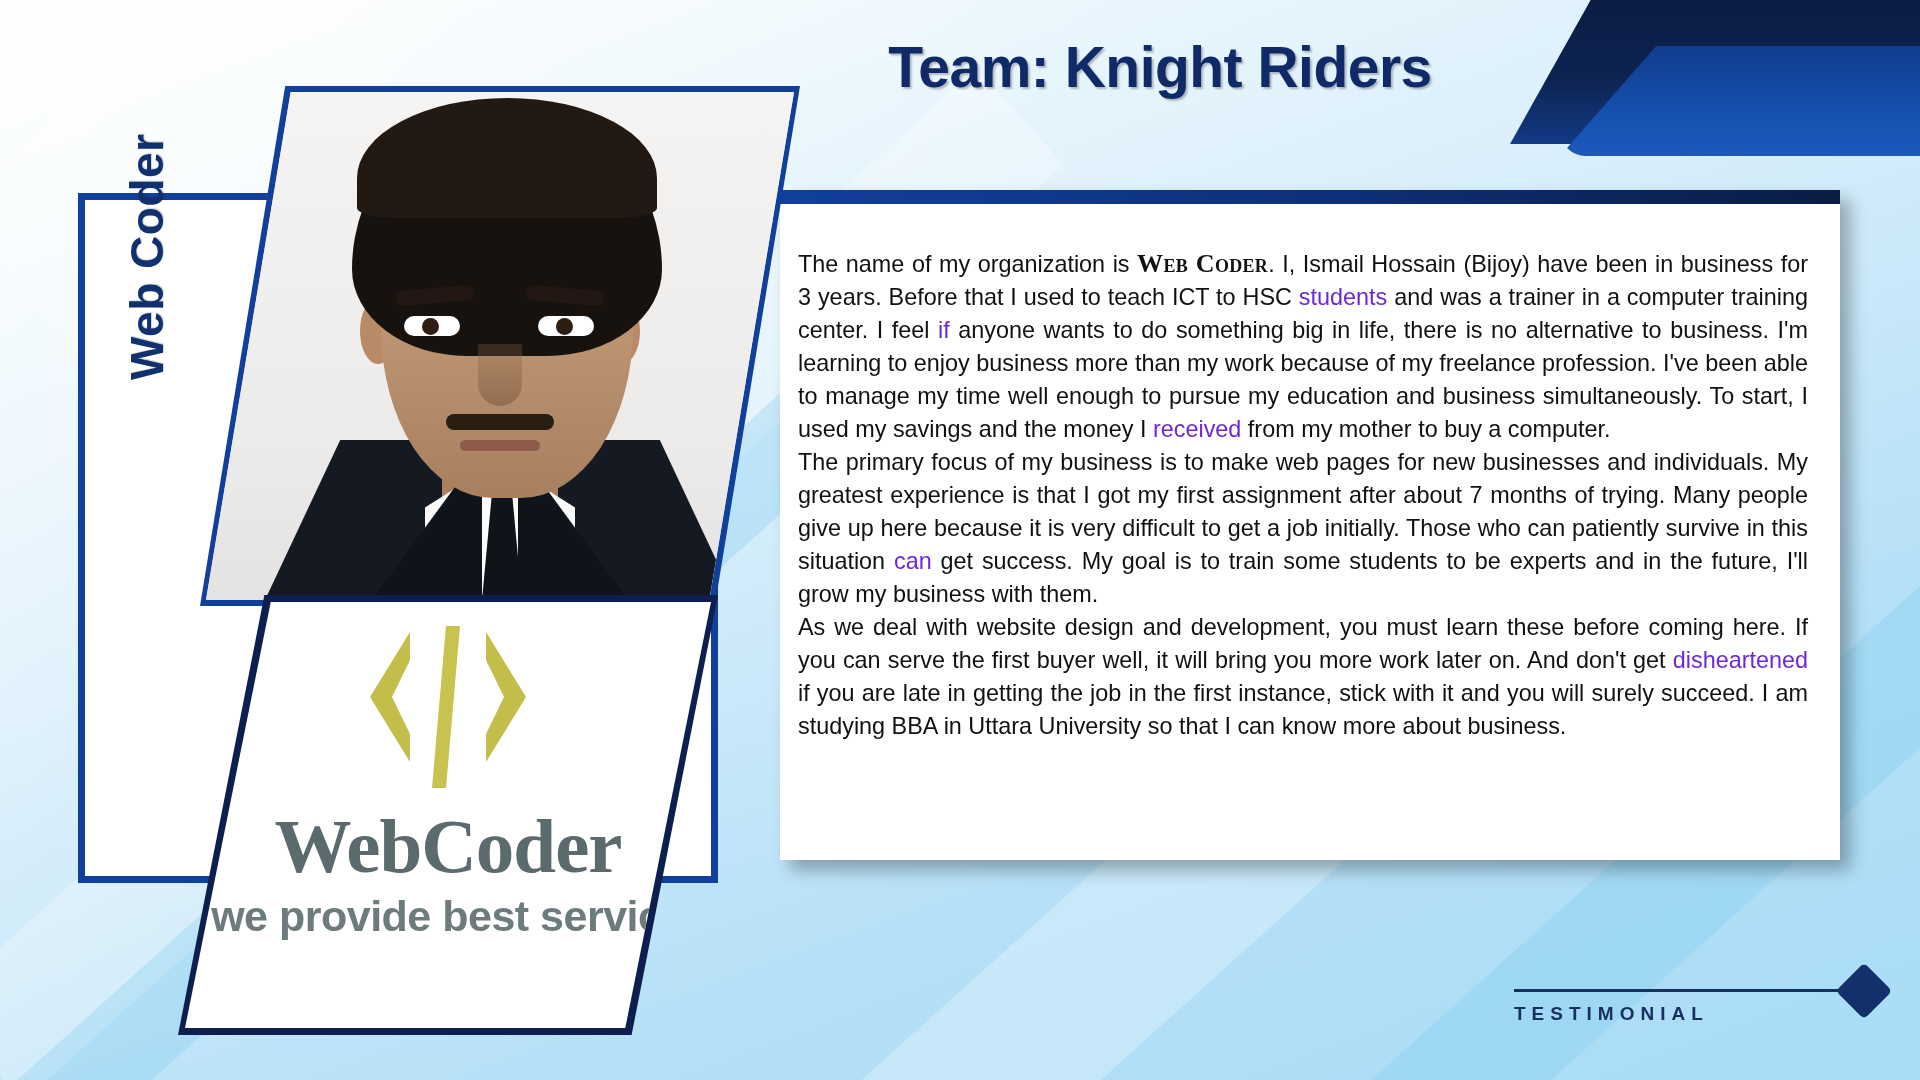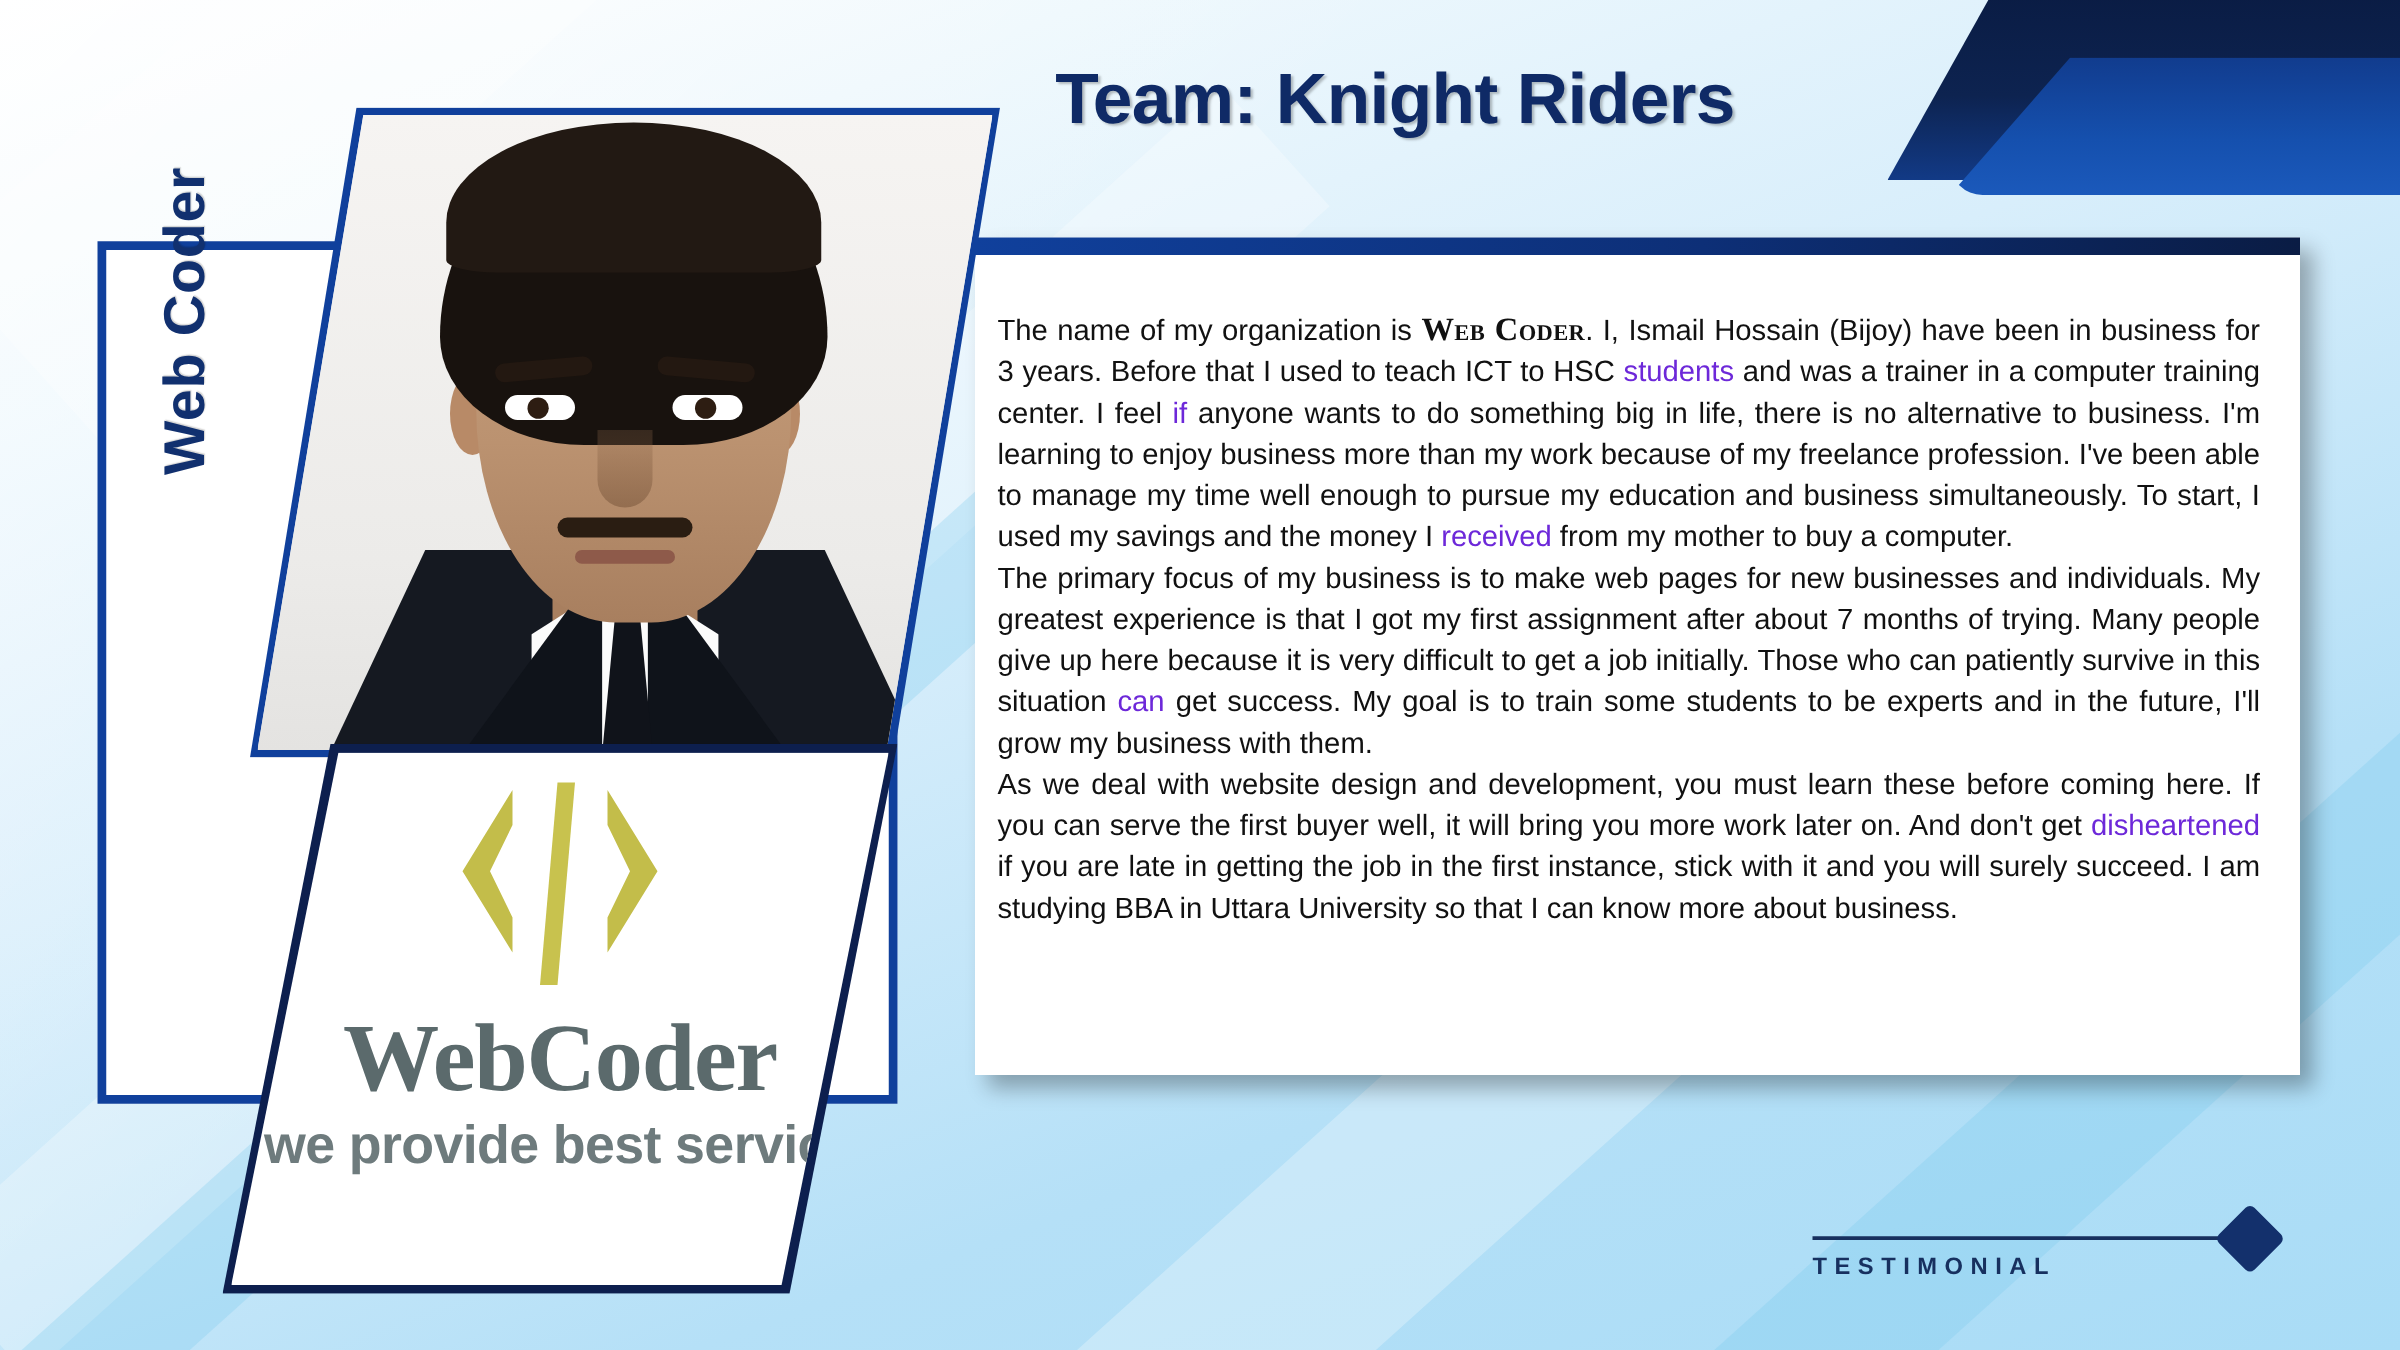--- a/index.html
+++ b/index.html
@@ -26,27 +26,26 @@
   }
   #corner-blue{
     position:absolute;top:46px;right:-10px;width:370px;height:110px;
     background:linear-gradient(180deg,#113c8e 0%,#1550ae 60%,#1b59bb 100%);
     clip-path:polygon(26% 0%, 100% 0%, 100% 100%, 0% 100%);
     border-bottom-left-radius:26px;
   }
 
   
   #title{
-    position:absolute;left:676px;top:34px;width:880px;
+    position:absolute;left:720px;top:34px;width:880px;
     text-align:center;
     font-size:57px;font-weight:bold;color:#0f2a66;
     letter-spacing:-.5px;
     text-shadow:2px 2px 2px rgba(0,0,0,.25);
     font-family:"Liberation Sans", sans-serif;
-    margin-top:12px;
   }
 
   
   #left-frame{
     position:absolute;left:78px;top:193px;width:640px;height:690px;
     border:7px solid #10409c;background:#ffffff;box-sizing:border-box;
   }
   #left-label{
     position:absolute;left:120px;top:380px;
     transform:rotate(-90deg);transform-origin:left top;
@@ -134,21 +133,21 @@
     clip-path:polygon(16% 0%, 100% 0%, 84% 100%, 0% 100%);}
   #logo-inner{position:absolute;left:7px;top:7px;right:7px;bottom:7px;background:#ffffff;
     clip-path:polygon(16.3% 0%, 100% 0%, 83.7% 100%, 0% 100%);overflow:hidden;}
   #logo-code{position:absolute;left:50%;top:20px;margin-left:-100px;width:200px;height:180px;}
   #logo-name{position:absolute;left:0;right:0;top:200px;text-align:center;
     font-family:"Liberation Serif", serif;font-weight:bold;font-size:77px;color:#5b6a6c;letter-spacing:-1px;}
   #logo-tag{position:absolute;left:0;right:0;top:290px;text-align:center;
     font-family:"Liberation Sans", sans-serif;font-weight:bold;font-size:43px;color:#6e7b7d;letter-spacing:-.5px;}
 
   
-  #footer{position:absolute;left:1440px;top:975px;width:400px;height:70px;}
+  #footer{position:absolute;left:1504px;top:975px;width:400px;height:70px;}
   #footer-line{position:absolute;left:10px;top:14px;width:340px;height:3px;background:#17305f;}
   #footer-diamond{position:absolute;left:340px;top:-4px;width:40px;height:40px;
     background:#13306c;transform:rotate(45deg);border-radius:5px;}
   #footer-text{position:absolute;left:10px;top:28px;font-size:19px;font-weight:bold;
     letter-spacing:6px;color:#17305f;}
 </style>
 </head>
 <body>
 
 <div id="bg">

